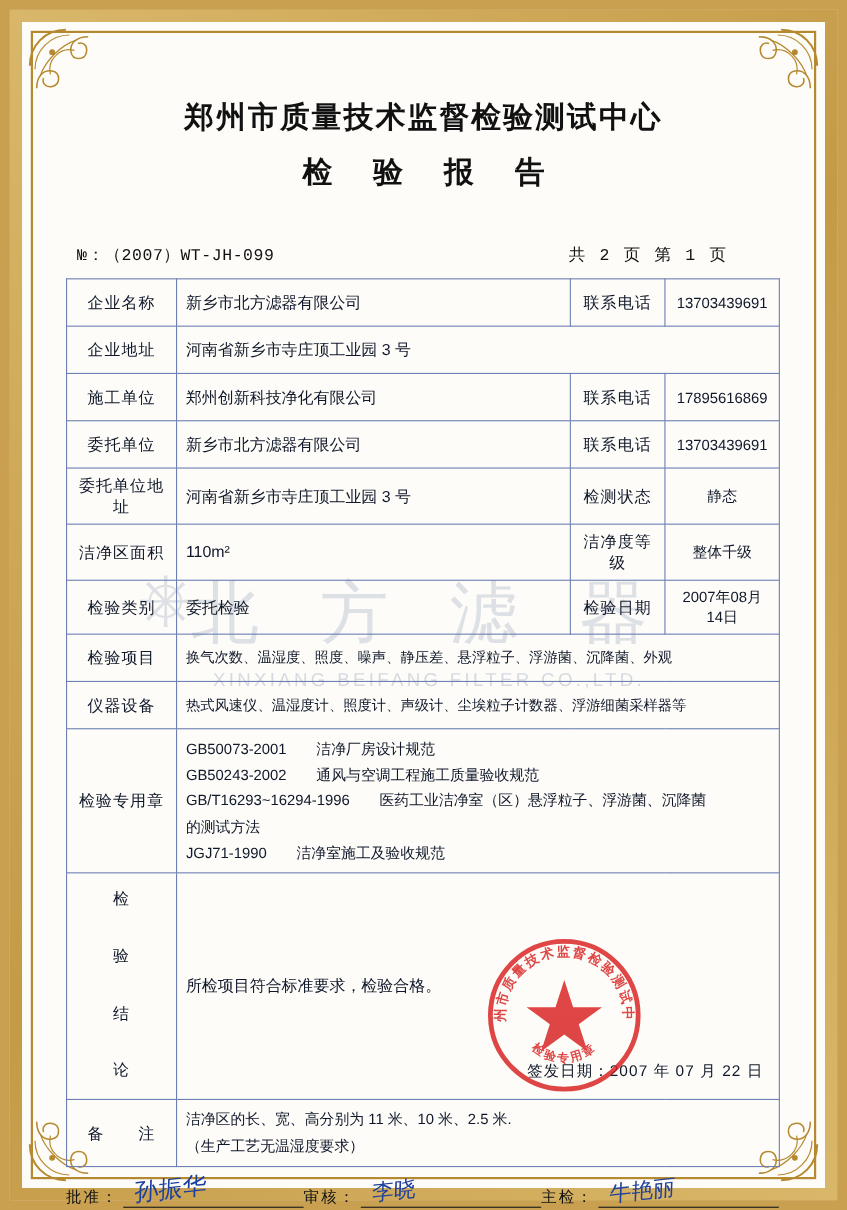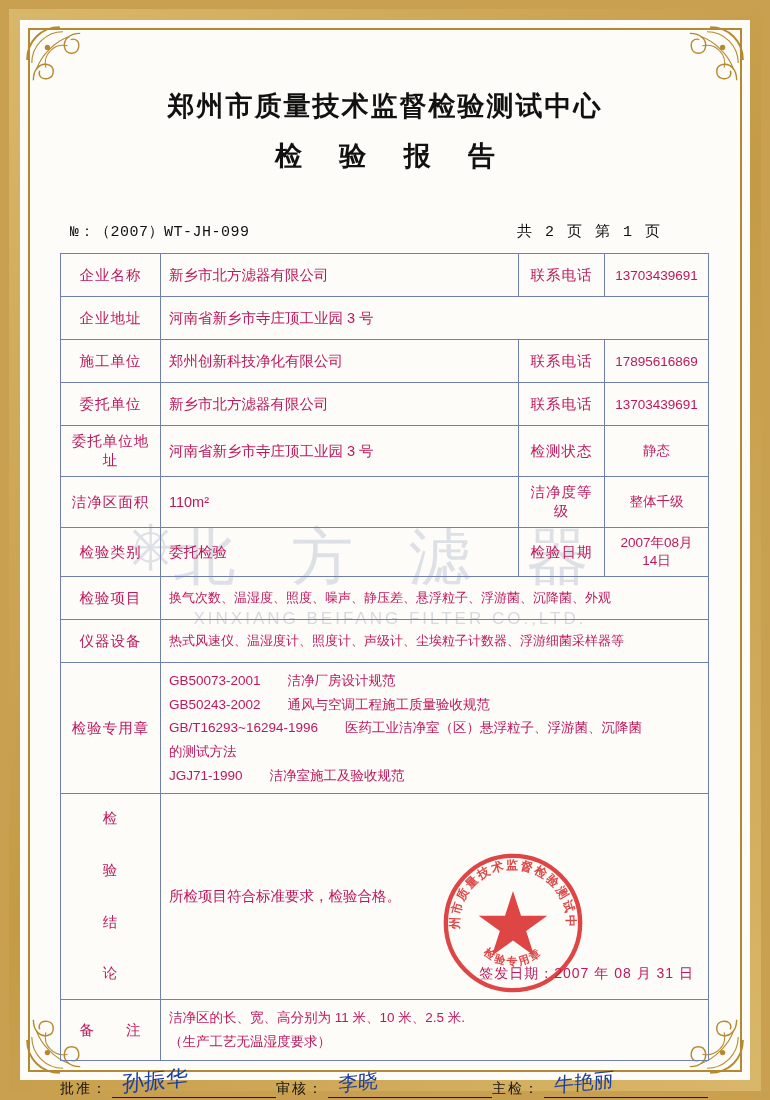--- a/index.html
+++ b/index.html
@@ -96,21 +96,21 @@
   .meta-left { letter-spacing: 0.5px; }
   .meta-right { letter-spacing: 2px; padding-right: 40px; }
 
   
   table.report {
     margin-top: 12px;
     width: 648px;
     border-collapse: collapse;
     table-layout: fixed;
     font-size: 14.5px;
-    color: #be185d;
+    color: #0f172a;
     position: relative;
     z-index: 3;
   }
   table.report td {
     border: 1px solid #6d7fb3;
     padding: 6px 8px;
     vertical-align: middle;
     height: 30px;
     background: transparent;
   }
@@ -395,21 +395,21 @@
           <td class="concl-label">
             <div class="concl-stack">
               <span>检</span>
               <span>验</span>
               <span>结</span>
               <span>论</span>
             </div>
           </td>
           <td class="concl-body" colspan="3">
             <span>所检项目符合标准要求，检验合格。</span>
-            <span class="sign-date">签发日期：2007 年 08 月 31 日</span>
+            <span class="sign-date">签发日期：2007 年 07 月 22 日</span>
           </td>
         </tr>
         <tr>
           <td class="lbl">备　　注</td>
           <td class="remark-body" colspan="3">
             <div>洁净区的长、宽、高分别为 11 米、10 米、2.5 米.</div>
             <div class="note-line2">（生产工艺无温湿度要求）</div>
           </td>
         </tr>
       </tbody>

